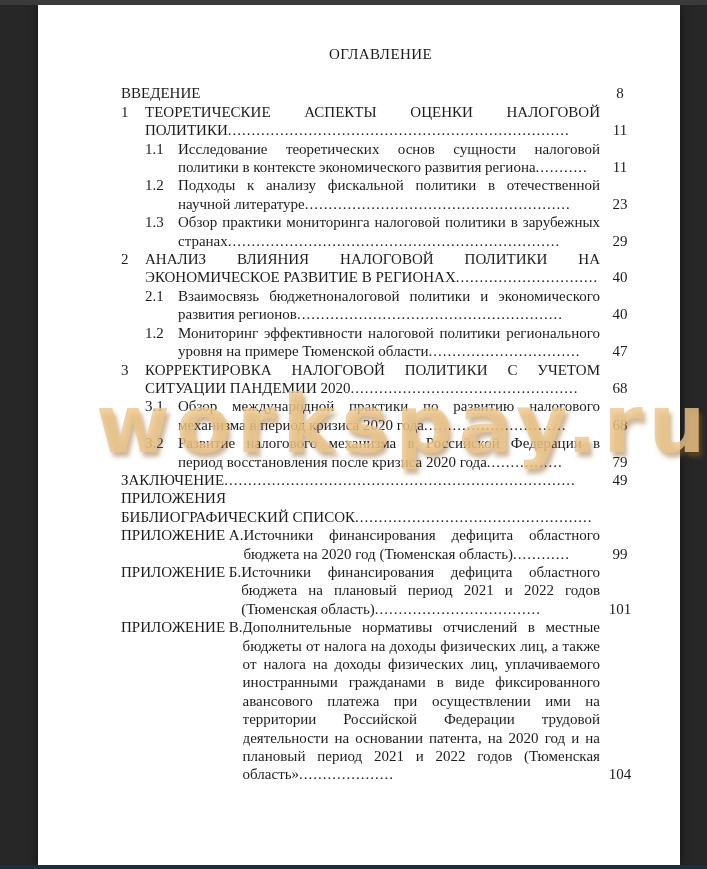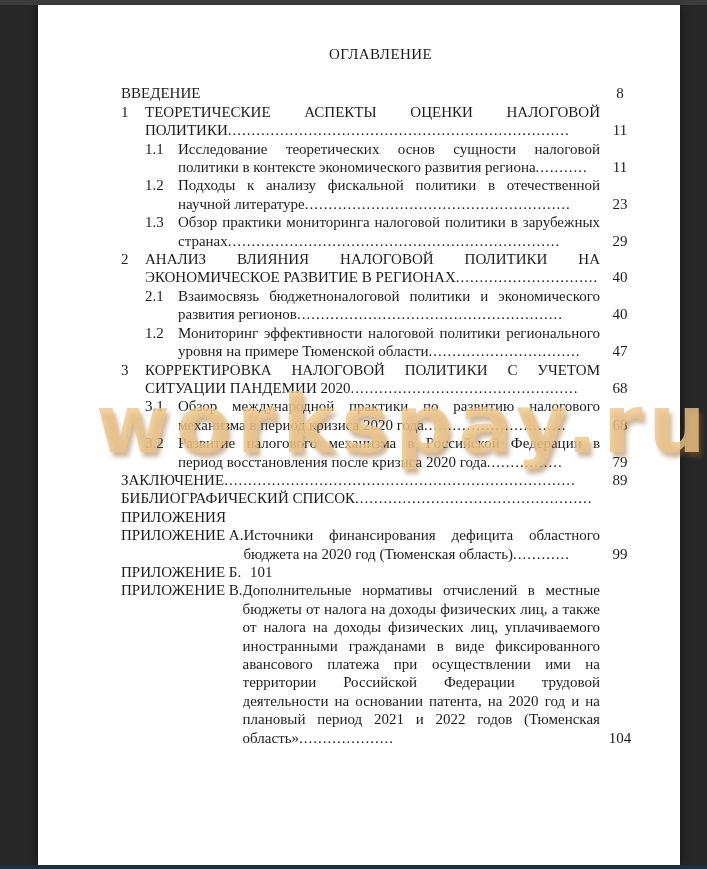--- a/index.html
+++ b/index.html
@@ -102,39 +102,40 @@
     <span class="pg">68</span>
   </div>
           <div class="row sub">
     <span class="num">3.2</span>
     <span class="txt"><span>Развитие налогового механизма в Российской Федерации в период восстановления после кризиса 2020 года</span><span class="leader">................</span></span>
     <span class="pg">79</span>
   </div>
           <div class="row section">
 
     <span class="txt"><span>ЗАКЛЮЧЕНИЕ</span><span class="leader">..........................................................................</span></span>
-    <span class="pg">89</span>
+    <span class="pg">49</span>
+  </div>
+          <div class="row section">
+
+    <span class="txt"><span>ПРИЛОЖЕНИЯ</span></span>
+    <span class="pg"></span>
   </div>
           <div class="row section">
 
     <span class="txt"><span>БИБЛИОГРАФИЧЕСКИЙ СПИСОК</span><span class="leader">..................................................</span></span>
-    <span class="pg"></span>
-  </div>
-          <div class="row section">
-
-    <span class="txt"><span>ПРИЛОЖЕНИЯ</span></span>
     <span class="pg"></span>
   </div>
           <div class="row appendix">
     <span class="num">ПРИЛОЖЕНИЕ А.</span>
     <span class="txt"><span>Источники финансирования дефицита областного бюджета на 2020 год (Тюменская область)</span><span class="leader">............</span></span>
     <span class="pg">99</span>
   </div>
           <div class="row appendix">
     <span class="num">ПРИЛОЖЕНИЕ Б.</span>
+    <span class="txt"><span>Источники финансирования дефицита областного бюджета на плановый период 2021 и 2022 годов (Тюменская область)</span><span class="leader">...................................</span></span>
     <span class="pg">101</span>
   </div>
           <div class="row appendix">
     <span class="num">ПРИЛОЖЕНИЕ В.</span>
     <span class="txt"><span>Дополнительные нормативы отчислений в местные бюджеты от налога на доходы физических лиц, а также от налога на доходы физических лиц, уплачиваемого иностранными гражданами в виде фиксированного авансового платежа при осуществлении ими на территории Российской Федерации трудовой деятельности на основании патента, на 2020 год и на плановый период 2021 и 2022 годов (Тюменская область»</span><span class="leader">....................</span></span>
     <span class="pg">104</span>
   </div>
         </div>
     </div>
     <div class="watermark">workspay.ru</div>

